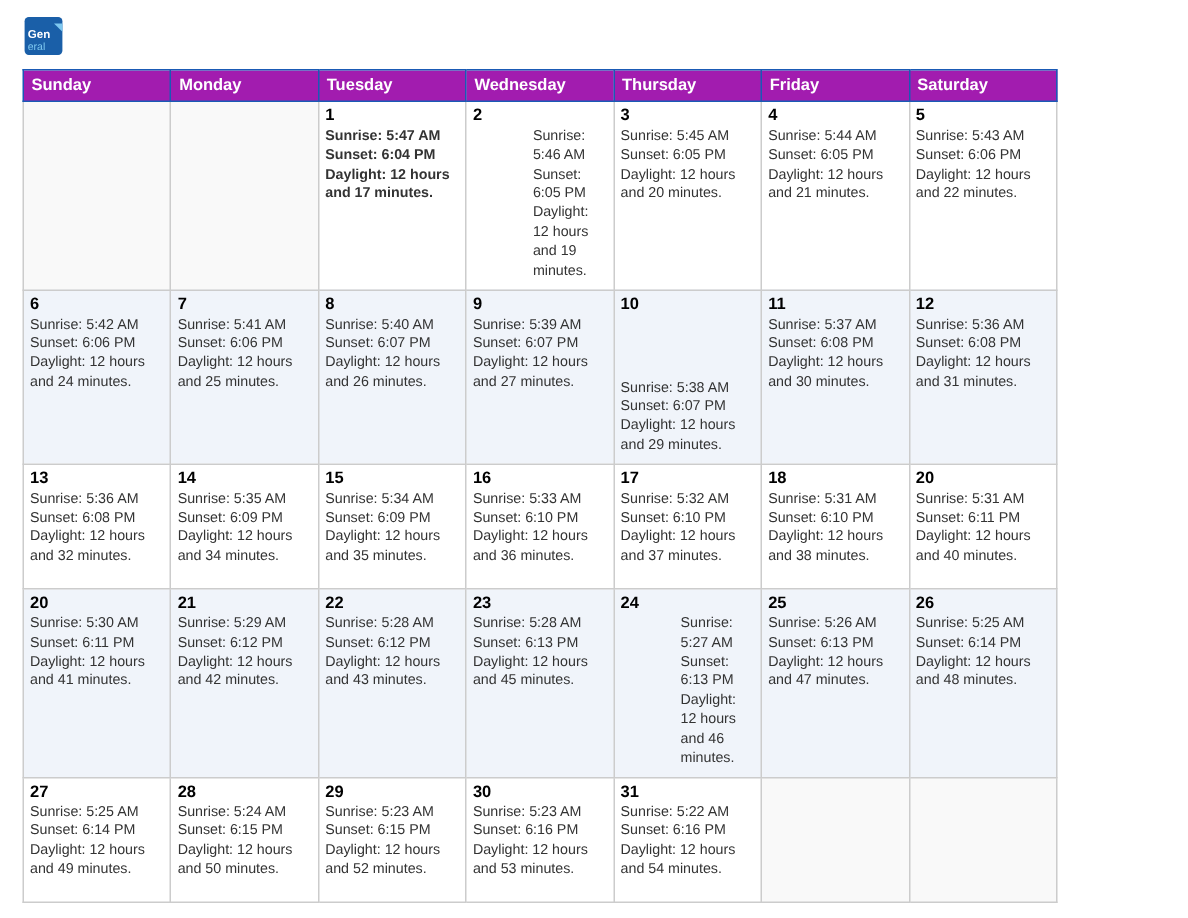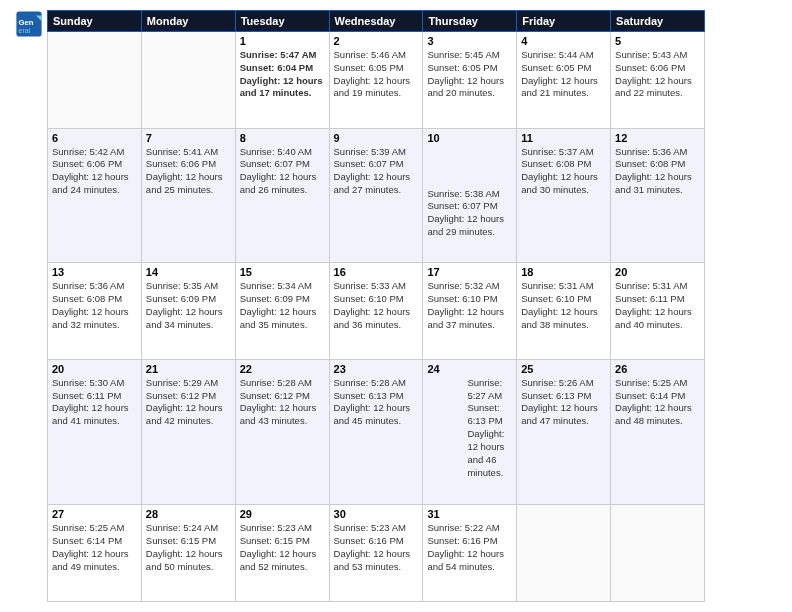--- a/index.html
+++ b/index.html
@@ -8,21 +8,21 @@
       background: #fff;
       width: 792px;
       height: 612px;
       overflow: hidden;
     }
     .page {
       width: 720px;
       height: 612px;
       padding: 10px 15px;
       display: flex;
-      flex-direction: row;
+      flex-direction: column;
     }
     .header {
       display: flex;
       justify-content: space-between;
       align-items: flex-start;
       margin-bottom: 8px;
     }
     .logo {
       display: flex;
       align-items: center;
@@ -53,21 +53,21 @@
       font-size: 14px;
       color: #555;
     }
     .calendar {
       flex: 1;
       border-collapse: collapse;
       width: 100%;
       font-size: 10px;
     }
     .calendar th {
-      background: #0f172a;
+      background: #a21caf;
       color: #fff;
       padding: 4px 5px;
       text-align: left;
       font-size: 11px;
       font-weight: bold;
       border: 1px solid #1a5ab5;
     }
     .calendar td {
       border: 1px solid #ccc;
       vertical-align: top;
@@ -137,21 +137,21 @@
           <td class="empty"></td>
           <td class="empty"></td>
           <td>
             <span class="day-number">1</span>
             <div class="day-info" style="white-space: pre-line; font-weight: bold;">Sunrise: 5:47 AM
 Sunset: 6:04 PM
 Daylight: 12 hours and 17 minutes.</div>
           </td>
           <td>
             <span class="day-number">2</span>
-            <div class="day-info" style="white-space: pre-line;">Sunrise: 5:46 AM
+            <div class="day-info" style="white-space: pre-line; margin-left: 40px;">Sunrise: 5:46 AM
 Sunset: 6:05 PM
 Daylight: 12 hours and 19 minutes.</div>
           </td>
           <td>
             <span class="day-number">3</span>
             <div class="day-info" style="white-space: pre-line;">Sunrise: 5:45 AM
 Sunset: 6:05 PM
 Daylight: 12 hours and 20 minutes.</div>
           </td>
           <td>

